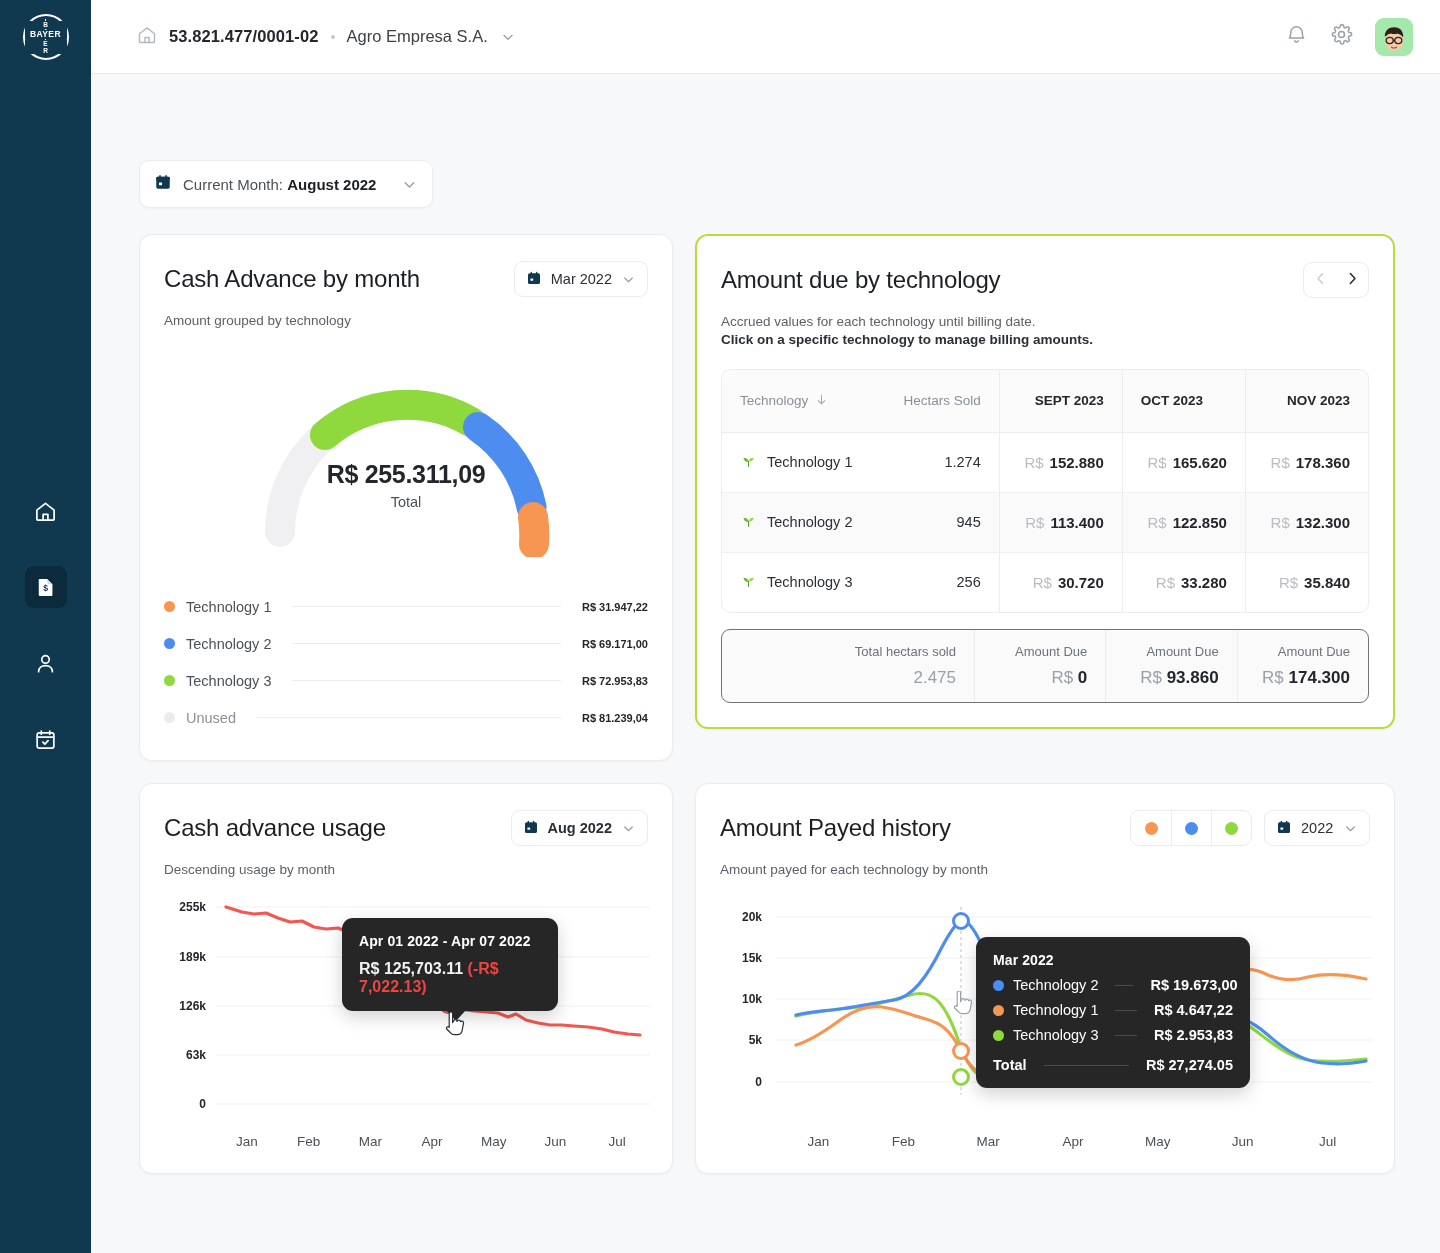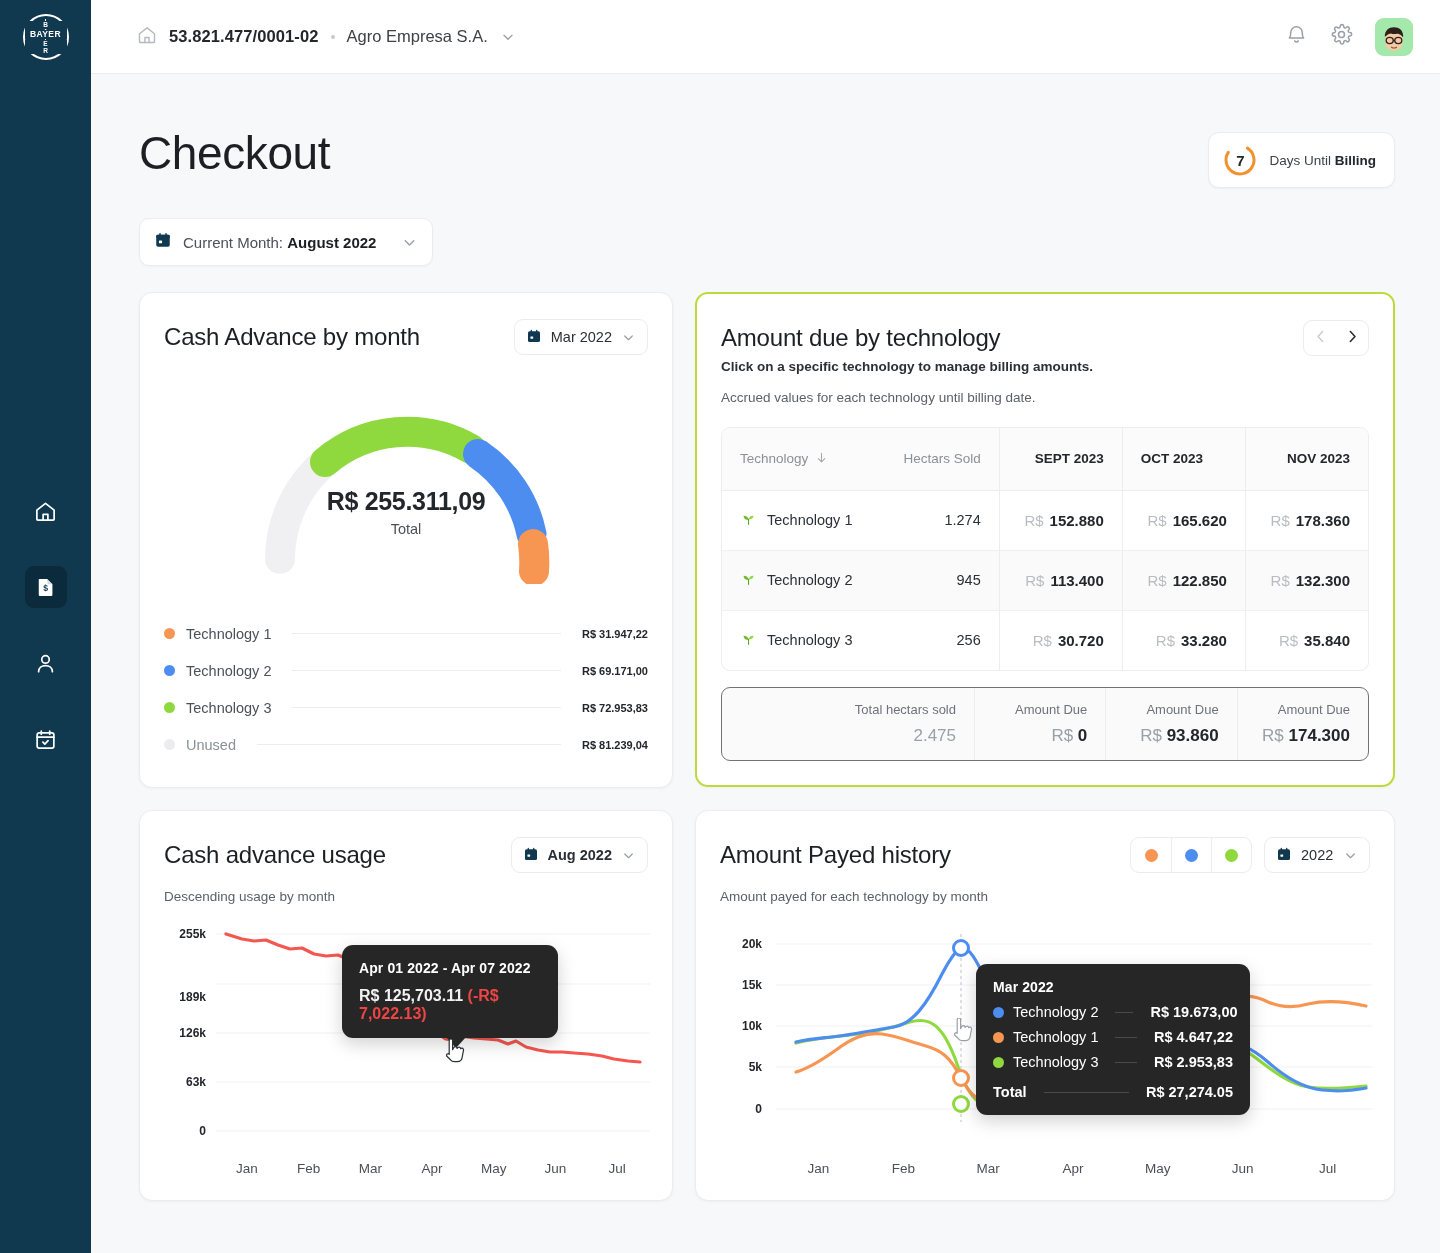--- a/index.html
+++ b/index.html
@@ -326,33 +326,20 @@
             <path d="M18.2 22.5h1.6" stroke="#2b2118" stroke-width="1.3"></path>
             <path d="M11.2 22.3h0" stroke="#2b2118" stroke-width="1.3"></path>
             <path d="M16.5 29.2c1.6 1 3.5 1 5 0" stroke="#8a5a3b" stroke-width="1.2" fill="none" stroke-linecap="round"></path>
           </svg>
         </span>
       </div>
     </header>
 
     <div class="content">
 
-      <div class="page-head">
-        <h1 class="page-title">Checkout</h1>
-
-        <div class="billing-badge">
-          <div class="ring-wrap">
-            <svg width="34" height="34" viewBox="0 0 34 34">
-              <circle cx="17" cy="17" r="14" fill="none" stroke="#f0922f" stroke-width="3" stroke-linecap="round" stroke-dasharray="66 22" transform="rotate(-58 17 17)"></circle>
-            </svg>
-            <span class="ring-num">7</span>
-          </div>
-          <div class="badge-text"><span>Days Until </span><b>Billing</b></div>
-        </div>
-      </div>
 
       <div class="month-select">
         <span>
           <svg width="18" height="18" viewBox="0 0 24 24" fill="#10384f">
             <rect x="3" y="5" width="18" height="16" rx="2.4"></rect>
             <rect x="3" y="5" width="18" height="4.6" rx="1.6" fill="#10384f"></rect>
             <rect x="7" y="2.6" width="2" height="4" rx="1" fill="#10384f"></rect>
             <rect x="15" y="2.6" width="2" height="4" rx="1" fill="#10384f"></rect>
             <rect x="6.6" y="12.6" width="4.2" height="3.6" rx=".7" fill="#ffffff"></rect>
           </svg>
@@ -380,20 +367,21 @@
                 </svg>
               </span>
               <span>Mar 2022</span>
               <span class="chev">
                 <svg class="chev-svg" width="15" height="15" viewBox="0 0 24 24" fill="none" stroke="currentColor" stroke-width="2" stroke-linecap="round" stroke-linejoin="round">
                     <path d="M6 9.5 12 15.5 18 9.5"></path>
                   </svg>
               </span>
             </div>
           </div>
+          <p class="card-sub">Amount grouped by technology</p>
 
           <div class="gauge-wrap">
             <svg width="486" height="215" viewBox="0 0 486 215">
               <g transform="translate(243,190)" stroke-width="30" stroke-linecap="round" fill="none">
 
                 <path d="M -127 0 A 127 127 0 0 1 -88.5 -91" stroke="#f0f0f2"></path>
 
                 <path d="M -82 -97 A 127 127 0 0 1 64 -110" stroke="#8fd93f"></path>
 
                 <path d="M 71 -105 A 127 127 0 0 1 124.5 -25" stroke="#4d8df0"></path>
@@ -444,22 +432,22 @@
                     <path d="M15 5 8.5 12 15 19"></path>
                   </svg>
               </span>
               <span class="a-next">
                 <svg width="17" height="17" viewBox="0 0 24 24" fill="none" stroke="currentColor" stroke-width="2.3" stroke-linecap="round" stroke-linejoin="round">
                     <path d="M9 5 15.5 12 9 19"></path>
                   </svg>
               </span>
             </div>
           </div>
+          <p class="card-sub">Accrued values for each technology until billing date.</p>
           <p class="card-sub bold">Click on a specific technology to manage billing amounts.</p>
-          <p class="card-sub">Accrued values for each technology until billing date.</p>
 
           <div class="tbl">
             <table>
               <thead>
                 <tr class="thead-row">
                   <th>
                     <div class="th-inner">
                       <span class="th-tech">Technology</span>
                       <span>
                         <svg width="13" height="13" viewBox="0 0 24 24" fill="none" stroke="#a3a8b0" stroke-width="2" stroke-linecap="round" stroke-linejoin="round">
@@ -645,21 +633,21 @@
                     <path d="M6 9.5 12 15.5 18 9.5"></path>
                   </svg>
               </span>
             </div>
           </div>
           <p class="card-sub">Descending usage by month</p>
 
           <div class="chart-area">
             <div class="y-labels">
               <span class="y-lab" style="top:8px">255k</span>
-              <span class="y-lab" style="top:71px">189k</span>
+              <span class="y-lab" style="top:58px">189k</span>
               <span class="y-lab" style="top:107px">126k</span>
               <span class="y-lab" style="top:156px">63k</span>
               <span class="y-lab" style="top:205px">0</span>
             </div>
 
             <div class="plot">
               <svg width="434" height="214" viewBox="0 0 434 214">
                 <g stroke="#f1f1f4" stroke-width="1">
                   <line x1="0" y1="8" x2="434" y2="8"></line>
                   <line x1="0" y1="58" x2="434" y2="58"></line>

